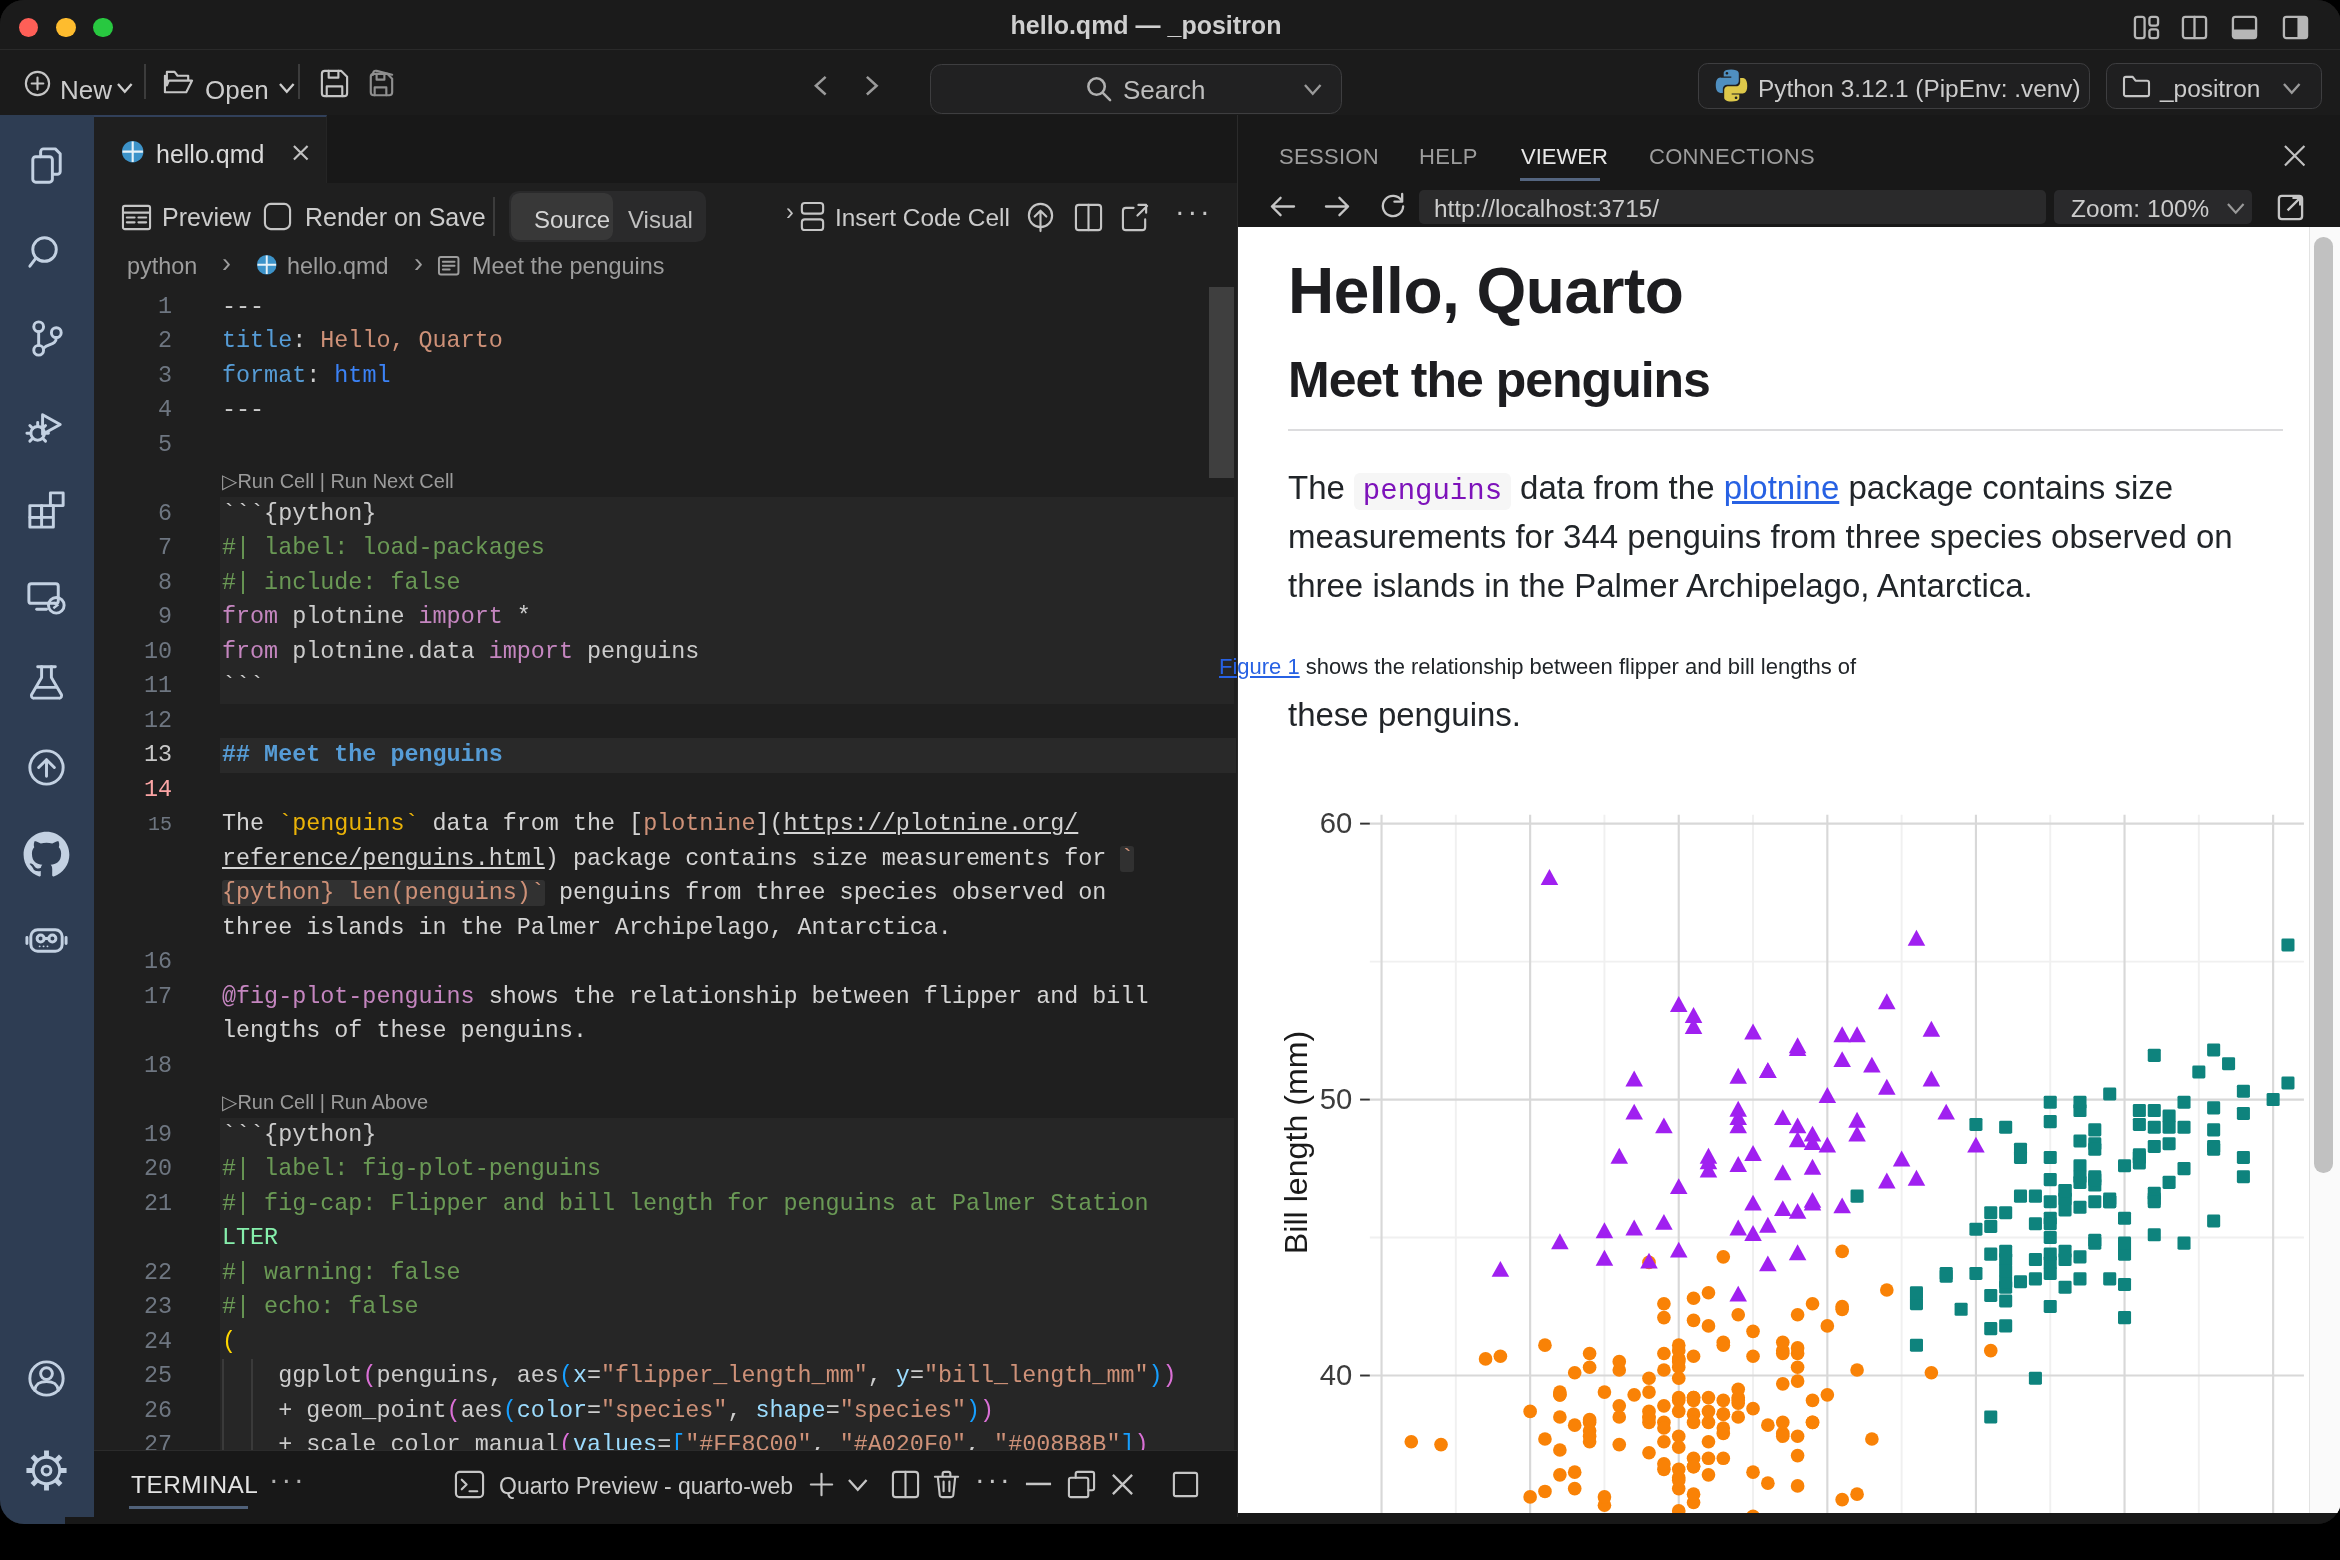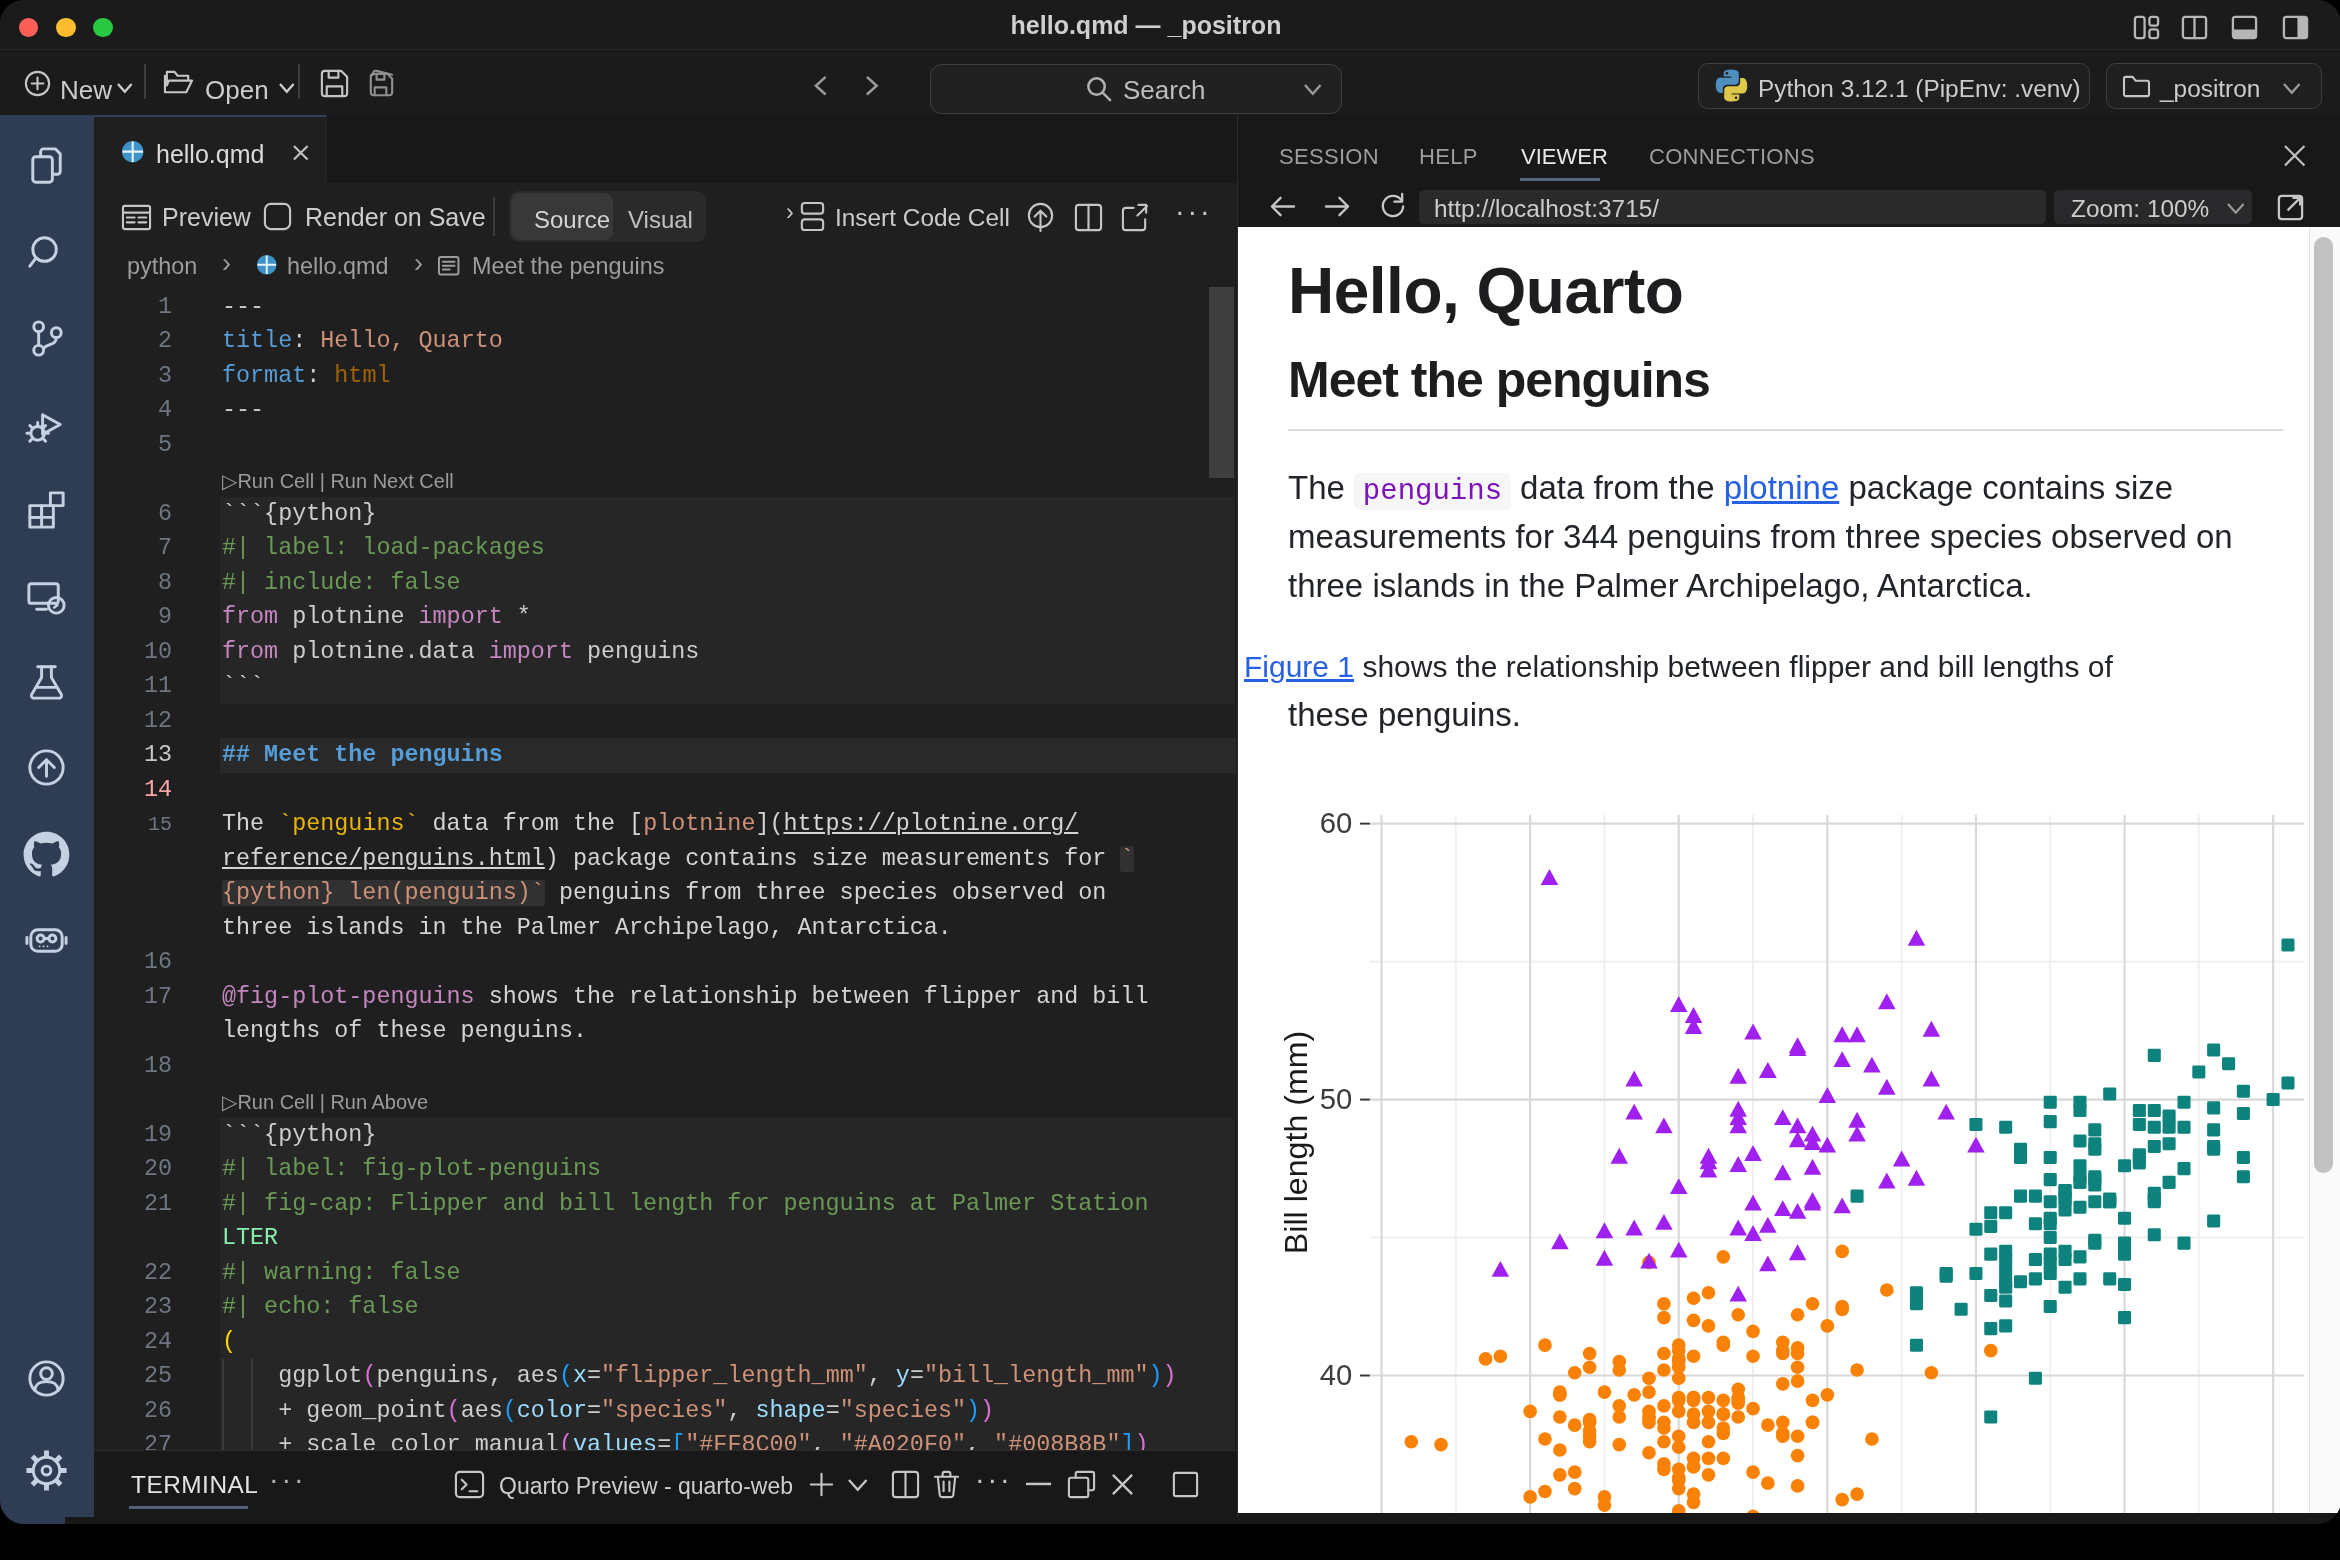--- a/index.html
+++ b/index.html
@@ -219,21 +219,21 @@
 <div class="abs" style="left:220px;top:497px;width:1014px;height:207px;background:#262626"></div>
 <div class="abs" style="left:220px;top:1118px;width:1014px;height:333px;background:#262626"></div>
 <div class="abs" style="left:220px;top:738px;width:1016px;height:35px;background:#292929"></div>
 <div class="abs" style="left:222px;top:1359px;width:1.5px;height:91px;background:#3a3a3a"></div>
 <div class="abs" style="left:251px;top:1359px;width:1.5px;height:91px;background:#3a3a3a"></div>
 <div class="abs mono row" style="left:94px;top:290px;width:78px;text-align:right;font-size:23.4px;line-height:35px;color:#6e7681">1</div>
 <div class="abs mono row" style="left:222px;top:290px;font-size:23.4px;line-height:35px"><span style="color:#cccccc">---</span></div>
 <div class="abs mono row" style="left:94px;top:324px;width:78px;text-align:right;font-size:23.4px;line-height:35px;color:#6e7681">2</div>
 <div class="abs mono row" style="left:222px;top:324px;font-size:23.4px;line-height:35px"><span style="color:#569cd6">title</span><span style="color:#cccccc">:</span><span style="color:#ce9178"> Hello, Quarto</span></div>
 <div class="abs mono row" style="left:94px;top:359px;width:78px;text-align:right;font-size:23.4px;line-height:35px;color:#6e7681">3</div>
-<div class="abs mono row" style="left:222px;top:359px;font-size:23.4px;line-height:35px"><span style="color:#569cd6">format</span><span style="color:#cccccc">:</span><span style="color:#a16207"> html</span></div>
+<div class="abs mono row" style="left:222px;top:359px;font-size:23.4px;line-height:35px"><span style="color:#569cd6">format</span><span style="color:#cccccc">:</span><span style="color:#3b82f6"> html</span></div>
 <div class="abs mono row" style="left:94px;top:393px;width:78px;text-align:right;font-size:23.4px;line-height:35px;color:#6e7681">4</div>
 <div class="abs mono row" style="left:222px;top:393px;font-size:23.4px;line-height:35px"><span style="color:#cccccc">---</span></div>
 <div class="abs mono row" style="left:94px;top:428px;width:78px;text-align:right;font-size:23.4px;line-height:35px;color:#6e7681">5</div>
 <div class="abs row" style="left:222px;top:466px;font-size:20px;line-height:31px;color:#9b9b9b">▷Run Cell | Run Next Cell</div>
 <div class="abs mono row" style="left:94px;top:497px;width:78px;text-align:right;font-size:23.4px;line-height:35px;color:#6e7681">6</div>
 <div class="abs mono row" style="left:222px;top:497px;font-size:23.4px;line-height:35px"><span style="color:#cccccc">```{python}</span></div>
 <div class="abs mono row" style="left:94px;top:531px;width:78px;text-align:right;font-size:23.4px;line-height:35px;color:#6e7681">7</div>
 <div class="abs mono row" style="left:222px;top:531px;font-size:23.4px;line-height:35px"><span style="color:#6a9955">#| label: load-packages</span></div>
 <div class="abs mono row" style="left:94px;top:566px;width:78px;text-align:right;font-size:23.4px;line-height:35px;color:#6e7681">8</div>
 <div class="abs mono row" style="left:222px;top:566px;font-size:23.4px;line-height:35px"><span style="color:#6a9955">#| include: false</span></div>
@@ -378,21 +378,21 @@
       <rect x="3" y="3" width="24" height="24" rx="3" fill="none" stroke="#c5c5c5" stroke-width="2.4" stroke-linecap="round" stroke-linejoin="round"></rect>
       <path d="M12 18 L25 5 M17 5 h8 v8" fill="none" stroke="#c5c5c5" stroke-width="2.4"></path>
     </svg>
 <div class="abs" style="left:1238px;top:227px;width:1103px;height:1286px;background:#ffffff"></div>
 <div class="abs" style="left:1288px;top:259px;font-size:64px;font-weight:700;color:#1d1d20;line-height:64px;letter-spacing:-0.5px">Hello, Quarto</div>
 <div class="abs" style="left:1288px;top:355px;font-size:50px;font-weight:700;color:#1d1d20;line-height:50px;letter-spacing:-1px">Meet the penguins</div>
 <div class="abs" style="left:1288px;top:429px;width:995px;height:2px;background:#dcdcde"></div>
 <div class="abs" style="left:1288px;top:463px;font-size:33px;color:#212529;line-height:49px;white-space:pre">The <span style="font-family:&quot;Liberation Mono&quot;,monospace;font-size:29px;color:#7d12ba;background:#f6f6f6;border-radius:5.9px;padding:2px 8.8px">penguins</span> data from the <span style="color:#2761e3;text-decoration:underline">plotnine</span> package contains size</div>
 <div class="abs" style="left:1288px;top:512px;font-size:33px;color:#212529;line-height:49px;white-space:pre">measurements for 344 penguins from three species observed on</div>
 <div class="abs" style="left:1288px;top:561px;font-size:33px;color:#212529;line-height:49px;white-space:pre">three islands in the Palmer Archipelago, Antarctica.</div>
-<div class="abs" style="left:1244px;top:642px;font-size:30px;color:#212529;line-height:49px;white-space:pre"><span style="color:#2761e3;text-decoration:underline">Figure 1</span> shows the relationship between flipper and bill lengths of</div>
+<div class="abs" style="left:1219px;top:642px;font-size:22px;color:#212529;line-height:49px;white-space:pre"><span style="color:#2761e3;text-decoration:underline">Figure 1</span> shows the relationship between flipper and bill lengths of</div>
 <div class="abs" style="left:1288px;top:690px;font-size:33px;color:#212529;line-height:49px;white-space:pre">these penguins.</div>
 <svg class="abs" style="left:1238px;top:770px" width="1072" height="743" viewBox="0 0 1099 762">
       <line x1="223.2" y1="46" x2="223.2" y2="762" stroke="#f0f0f0" stroke-width="2"></line>
       <line x1="375.6" y1="46" x2="375.6" y2="762" stroke="#f0f0f0" stroke-width="2"></line>
       <line x1="528.0" y1="46" x2="528.0" y2="762" stroke="#f0f0f0" stroke-width="2"></line>
       <line x1="680.4" y1="46" x2="680.4" y2="762" stroke="#f0f0f0" stroke-width="2"></line>
       <line x1="832.8" y1="46" x2="832.8" y2="762" stroke="#f0f0f0" stroke-width="2"></line>
       <line x1="985.2" y1="46" x2="985.2" y2="762" stroke="#f0f0f0" stroke-width="2"></line>
       <line x1="135" y1="196.5" x2="1093" y2="196.5" stroke="#f0f0f0" stroke-width="2"></line>
       <line x1="135" y1="479.5" x2="1093" y2="479.5" stroke="#f0f0f0" stroke-width="2"></line>

